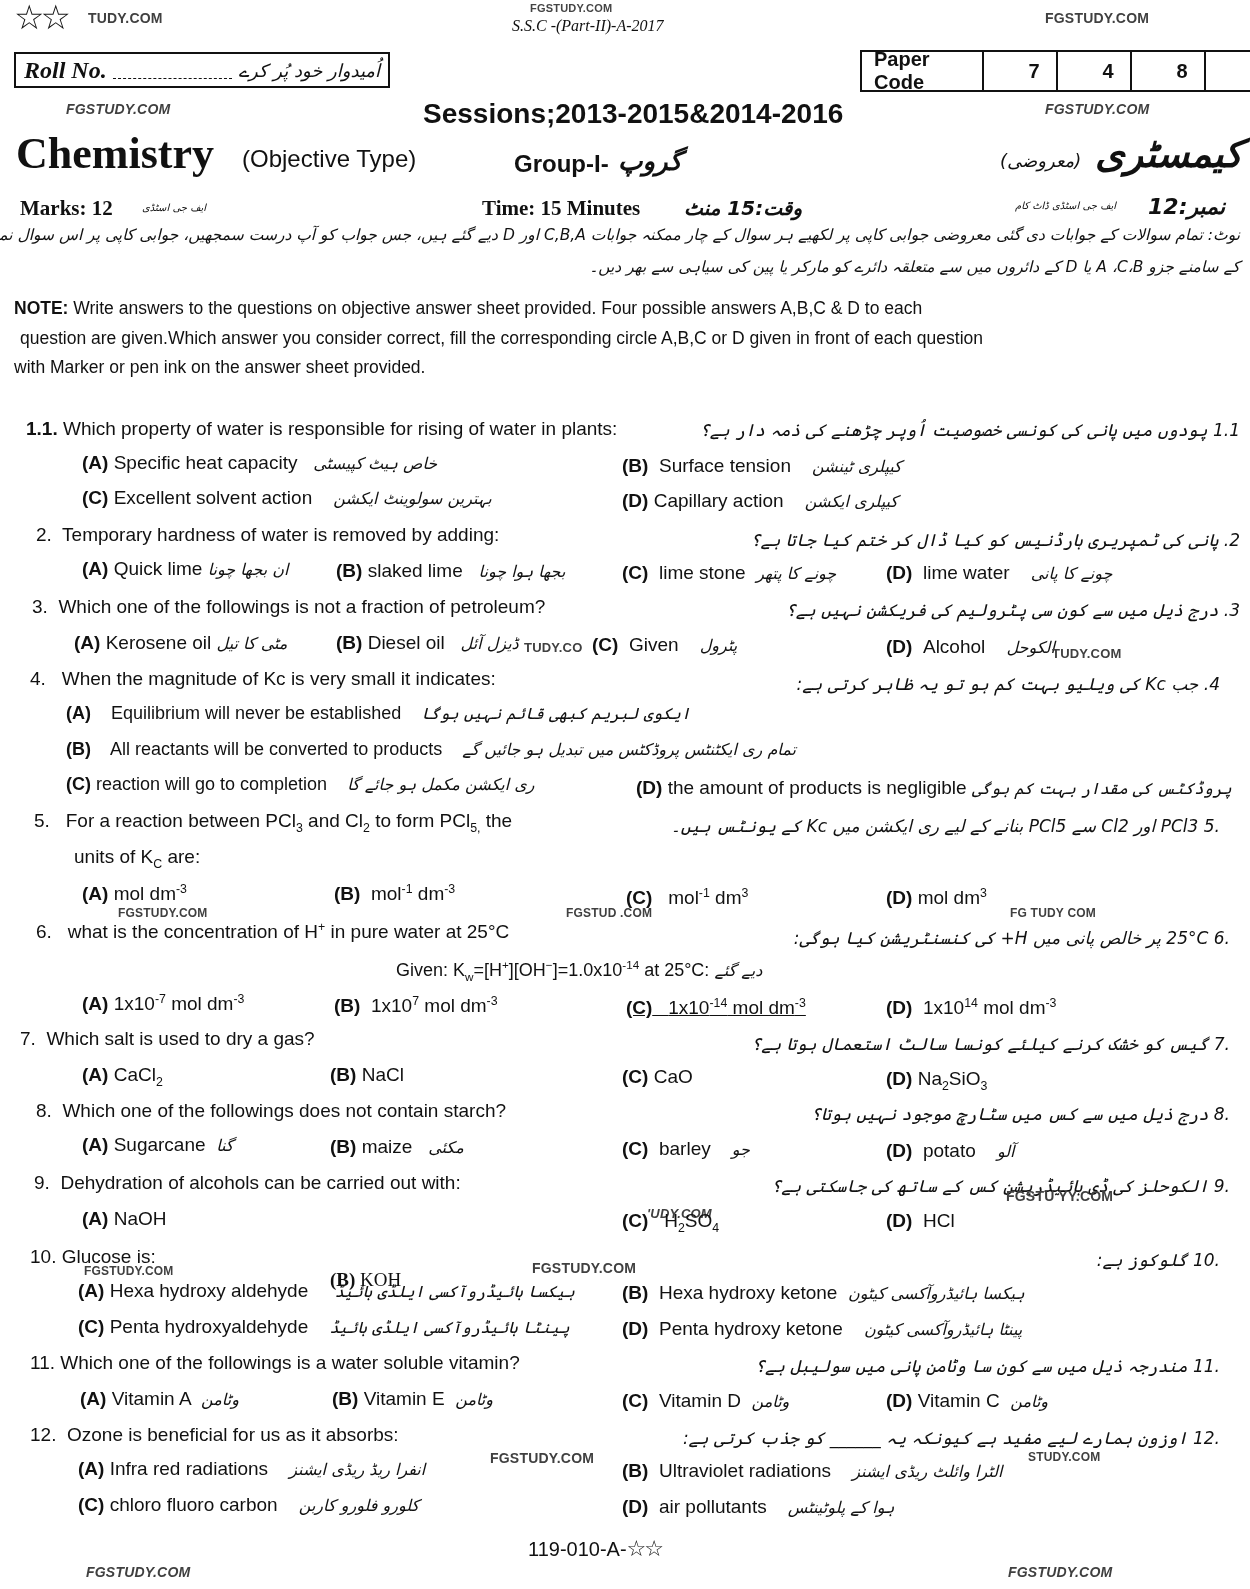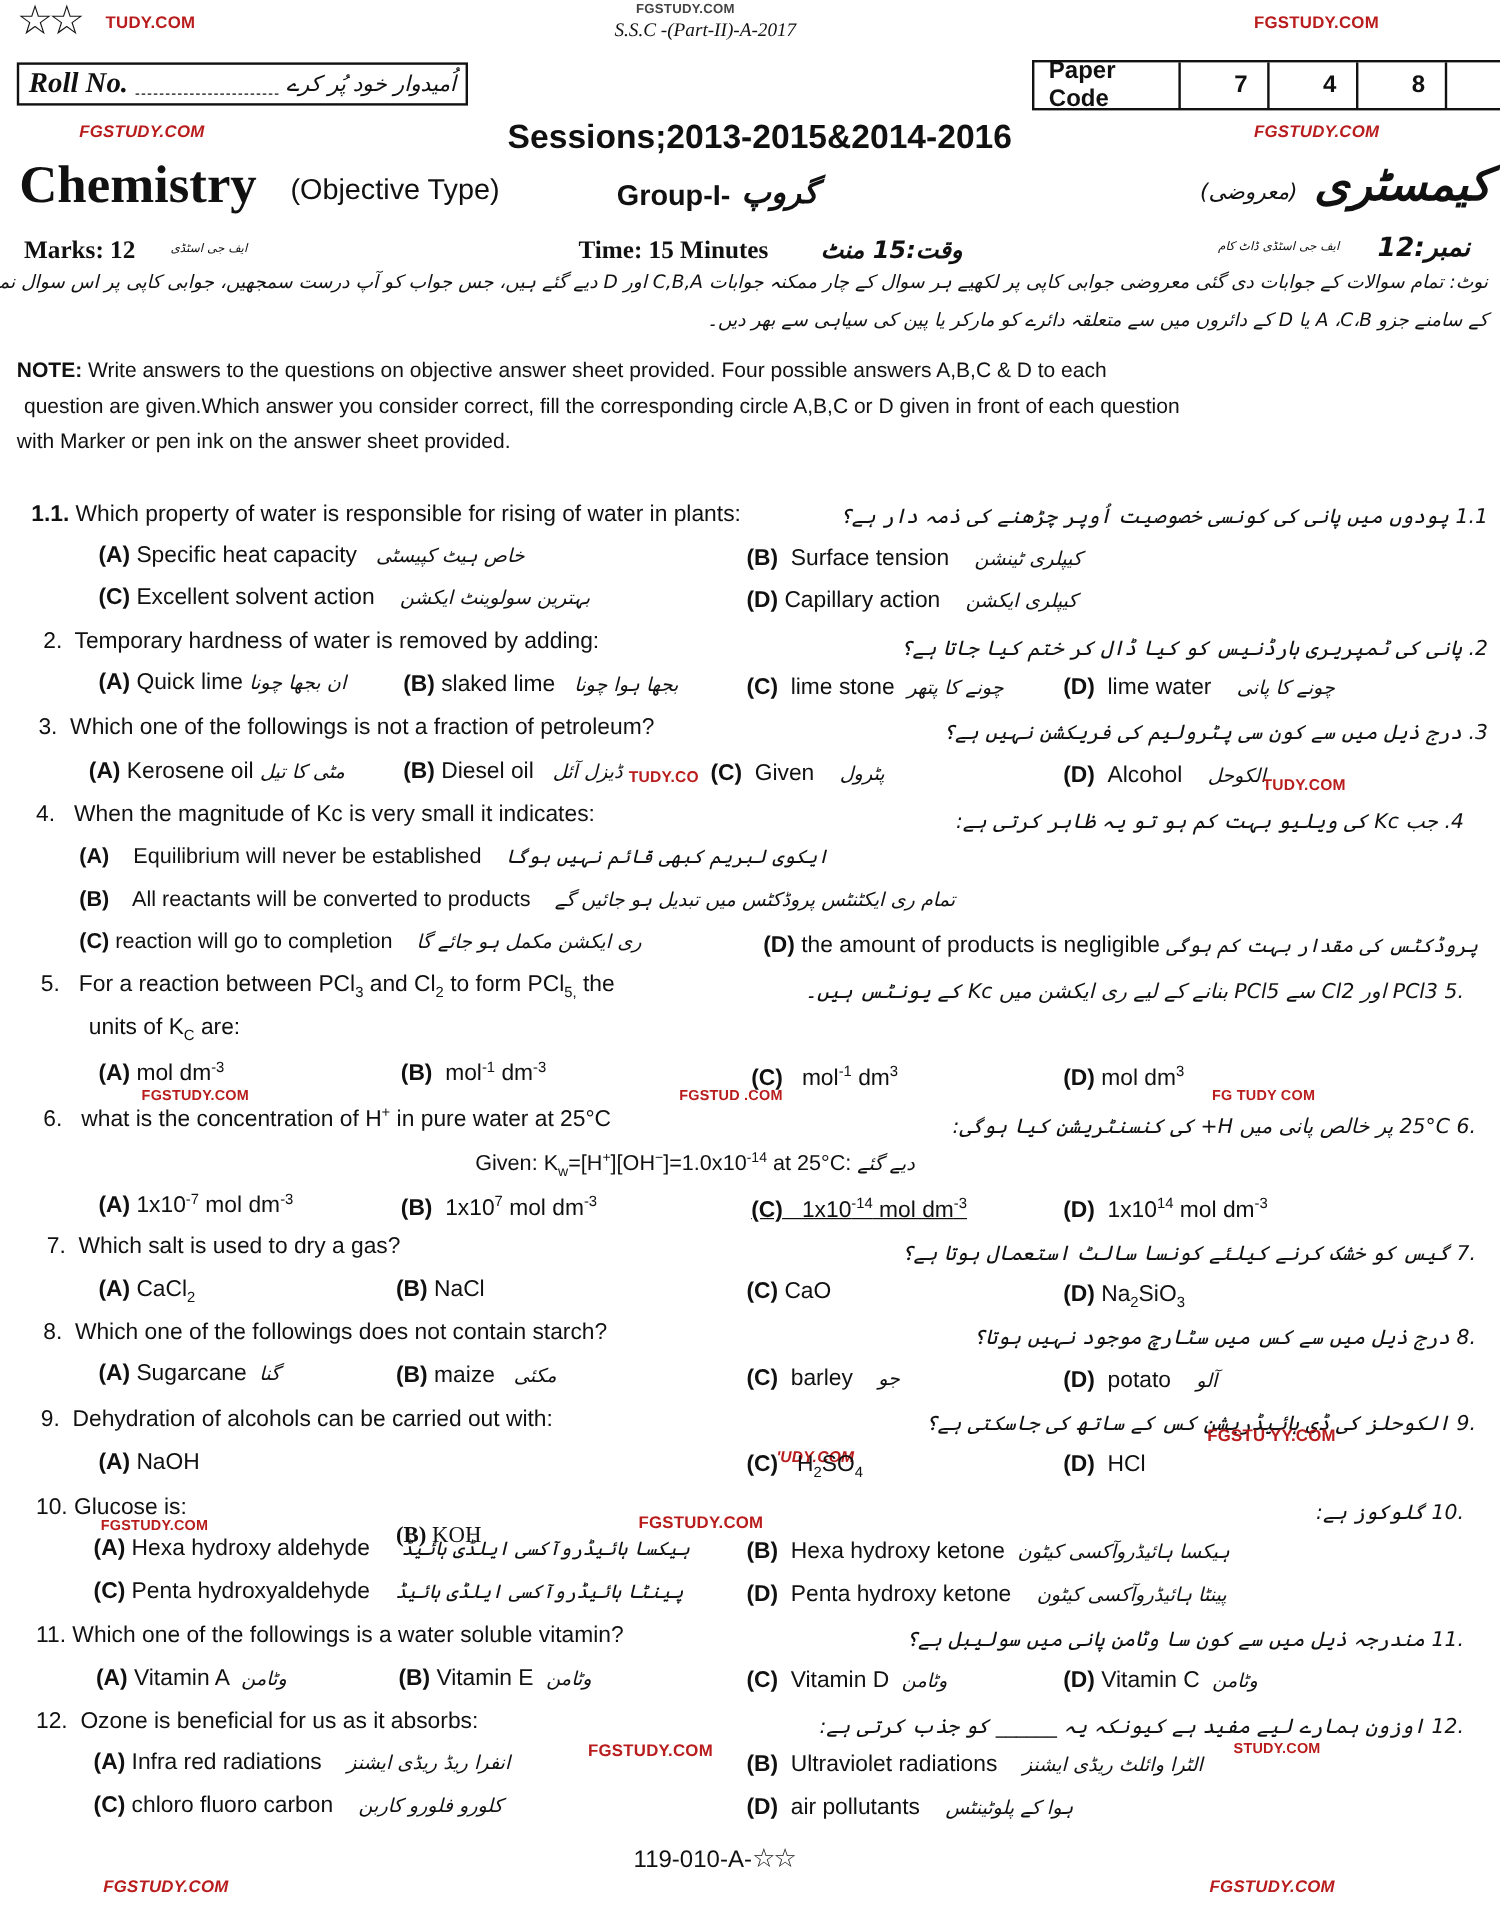--- a/index.html
+++ b/index.html
@@ -1,18 +1,18 @@
 <!DOCTYPE html>
 <html><head>
 <meta charset="utf-8">
 <style>
   html,body{margin:0;padding:0;background:#fff;}
   body{width:1250px;height:1589px;position:relative;overflow:hidden;color:#111;font-family:"Liberation Sans",sans-serif;}
   .abs{position:absolute;}
-  .wm{font-family:"Liberation Sans",sans-serif;font-weight:bold;font-size:14px;color:#b91c1c;letter-spacing:0.2px;}
+  .wm{font-family:"Liberation Sans",sans-serif;font-weight:bold;font-size:14px;color:#404040;letter-spacing:0.2px;}
   .wm-i{font-style:italic;}
   .stars{font-size:34px;line-height:30px;color:#111;letter-spacing:-4px;}
   .rollbox{border:2px solid #111;height:36px;box-sizing:border-box;display:flex;align-items:center;padding:0 8px;}
   .roll-label{font-family:"Liberation Serif",serif;font-weight:bold;font-style:italic;font-size:24px;}
   .roll-line{flex:1;border-bottom:1.5px dashed #111;margin:0 6px;height:16px;}
   .urdu{font-family:"DejaVu Sans",sans-serif;direction:rtl;font-style:italic;}
   .paper-code{border:2px solid #111;display:flex;height:42px;box-sizing:border-box;}
   .paper-code .pc-label{font-weight:bold;font-size:20px;padding:0 12px;display:flex;align-items:center;border-right:2px solid #111;}
   .paper-code .pc-digit{width:44px;display:flex;align-items:center;justify-content:center;font-weight:bold;font-size:20px;border-right:2px solid #111;}
   .paper-code .pc-digit:last-child{border-right:none;}
@@ -128,21 +128,21 @@
 <div class="abs ur" style="right:20px;top:928px;font-size:17px;"><span>.6</span> <span>25°C پر خالص پانی میں H+ کی کنسنٹریشن کیا ہوگی:</span></div>
 <div class="abs q" style="left:396px;top:958px;font-size:18px;white-space:nowrap;">
   <span>Given: K</span><sub>w</sub><span>=[H</span><sup>+</sup><span>][OH</span><sup>−</sup><span>]=1.0x10</span><sup>-14</sup><span> at 25°C:</span>
   <span class="ur">دیے گئے</span>
 </div>
 <div class="abs opt" style="left:82px;top:992px;"><b>(A)</b> <span>1x10</span><sup>-7</sup><span> mol dm</span><sup>-3</sup></div>
 <div class="abs opt" style="left:334px;top:994px;"><b>(B)</b> &nbsp;<span>1x10</span><sup>7</sup><span> mol dm</span><sup>-3</sup></div>
 <div class="abs opt" style="left:626px;top:996px;text-decoration:underline;"><b>(C)</b> &nbsp;&nbsp;<span>1x10</span><sup>-14</sup><span> mol dm</span><sup>-3</sup></div>
 <div class="abs opt" style="left:886px;top:996px;"><b>(D)</b> &nbsp;<span>1x10</span><sup>14</sup><span> mol dm</span><sup>-3</sup></div>
 
-<div class="abs q" style="left:39px;top:1028px;"><span>7.</span>&nbsp; <span>Which salt is used to dry a gas?</span></div>
+<div class="abs q" style="left:20px;top:1028px;"><span>7.</span>&nbsp; <span>Which salt is used to dry a gas?</span></div>
 <div class="abs ur" style="right:20px;top:1034px;font-size:17px;"><span>.7</span> <span>گیس کو خشک کرنے کیلئے کونسا سالٹ استعمال ہوتا ہے؟</span></div>
 <div class="abs opt" style="left:82px;top:1064px;"><b>(A)</b> <span>CaCl</span><sub>2</sub></div>
 <div class="abs opt" style="left:330px;top:1064px;"><b>(B)</b> <span>NaCl</span></div>
 <div class="abs opt" style="left:622px;top:1066px;"><b>(C)</b> <span>CaO</span></div>
 <div class="abs opt" style="left:886px;top:1068px;"><b>(D)</b> <span>Na</span><sub>2</sub><span>SiO</span><sub>3</sub></div>
 
 <div class="abs q" style="left:36px;top:1100px;"><span>8.</span>&nbsp; <span>Which one of the followings does not contain starch?</span></div>
 <div class="abs ur" style="right:20px;top:1104px;font-size:17px;"><span>.8</span> <span>درج ذیل میں سے کس میں سٹارچ موجود نہیں ہوتا؟</span></div>
 <div class="abs opt" style="left:82px;top:1134px;"><b>(A)</b> <span>Sugarcane</span> &nbsp;<span class="ur">گنا</span></div>
 <div class="abs opt" style="left:330px;top:1136px;"><b>(B)</b> <span>maize</span> &nbsp;&nbsp;<span class="ur">مکئی</span></div>

